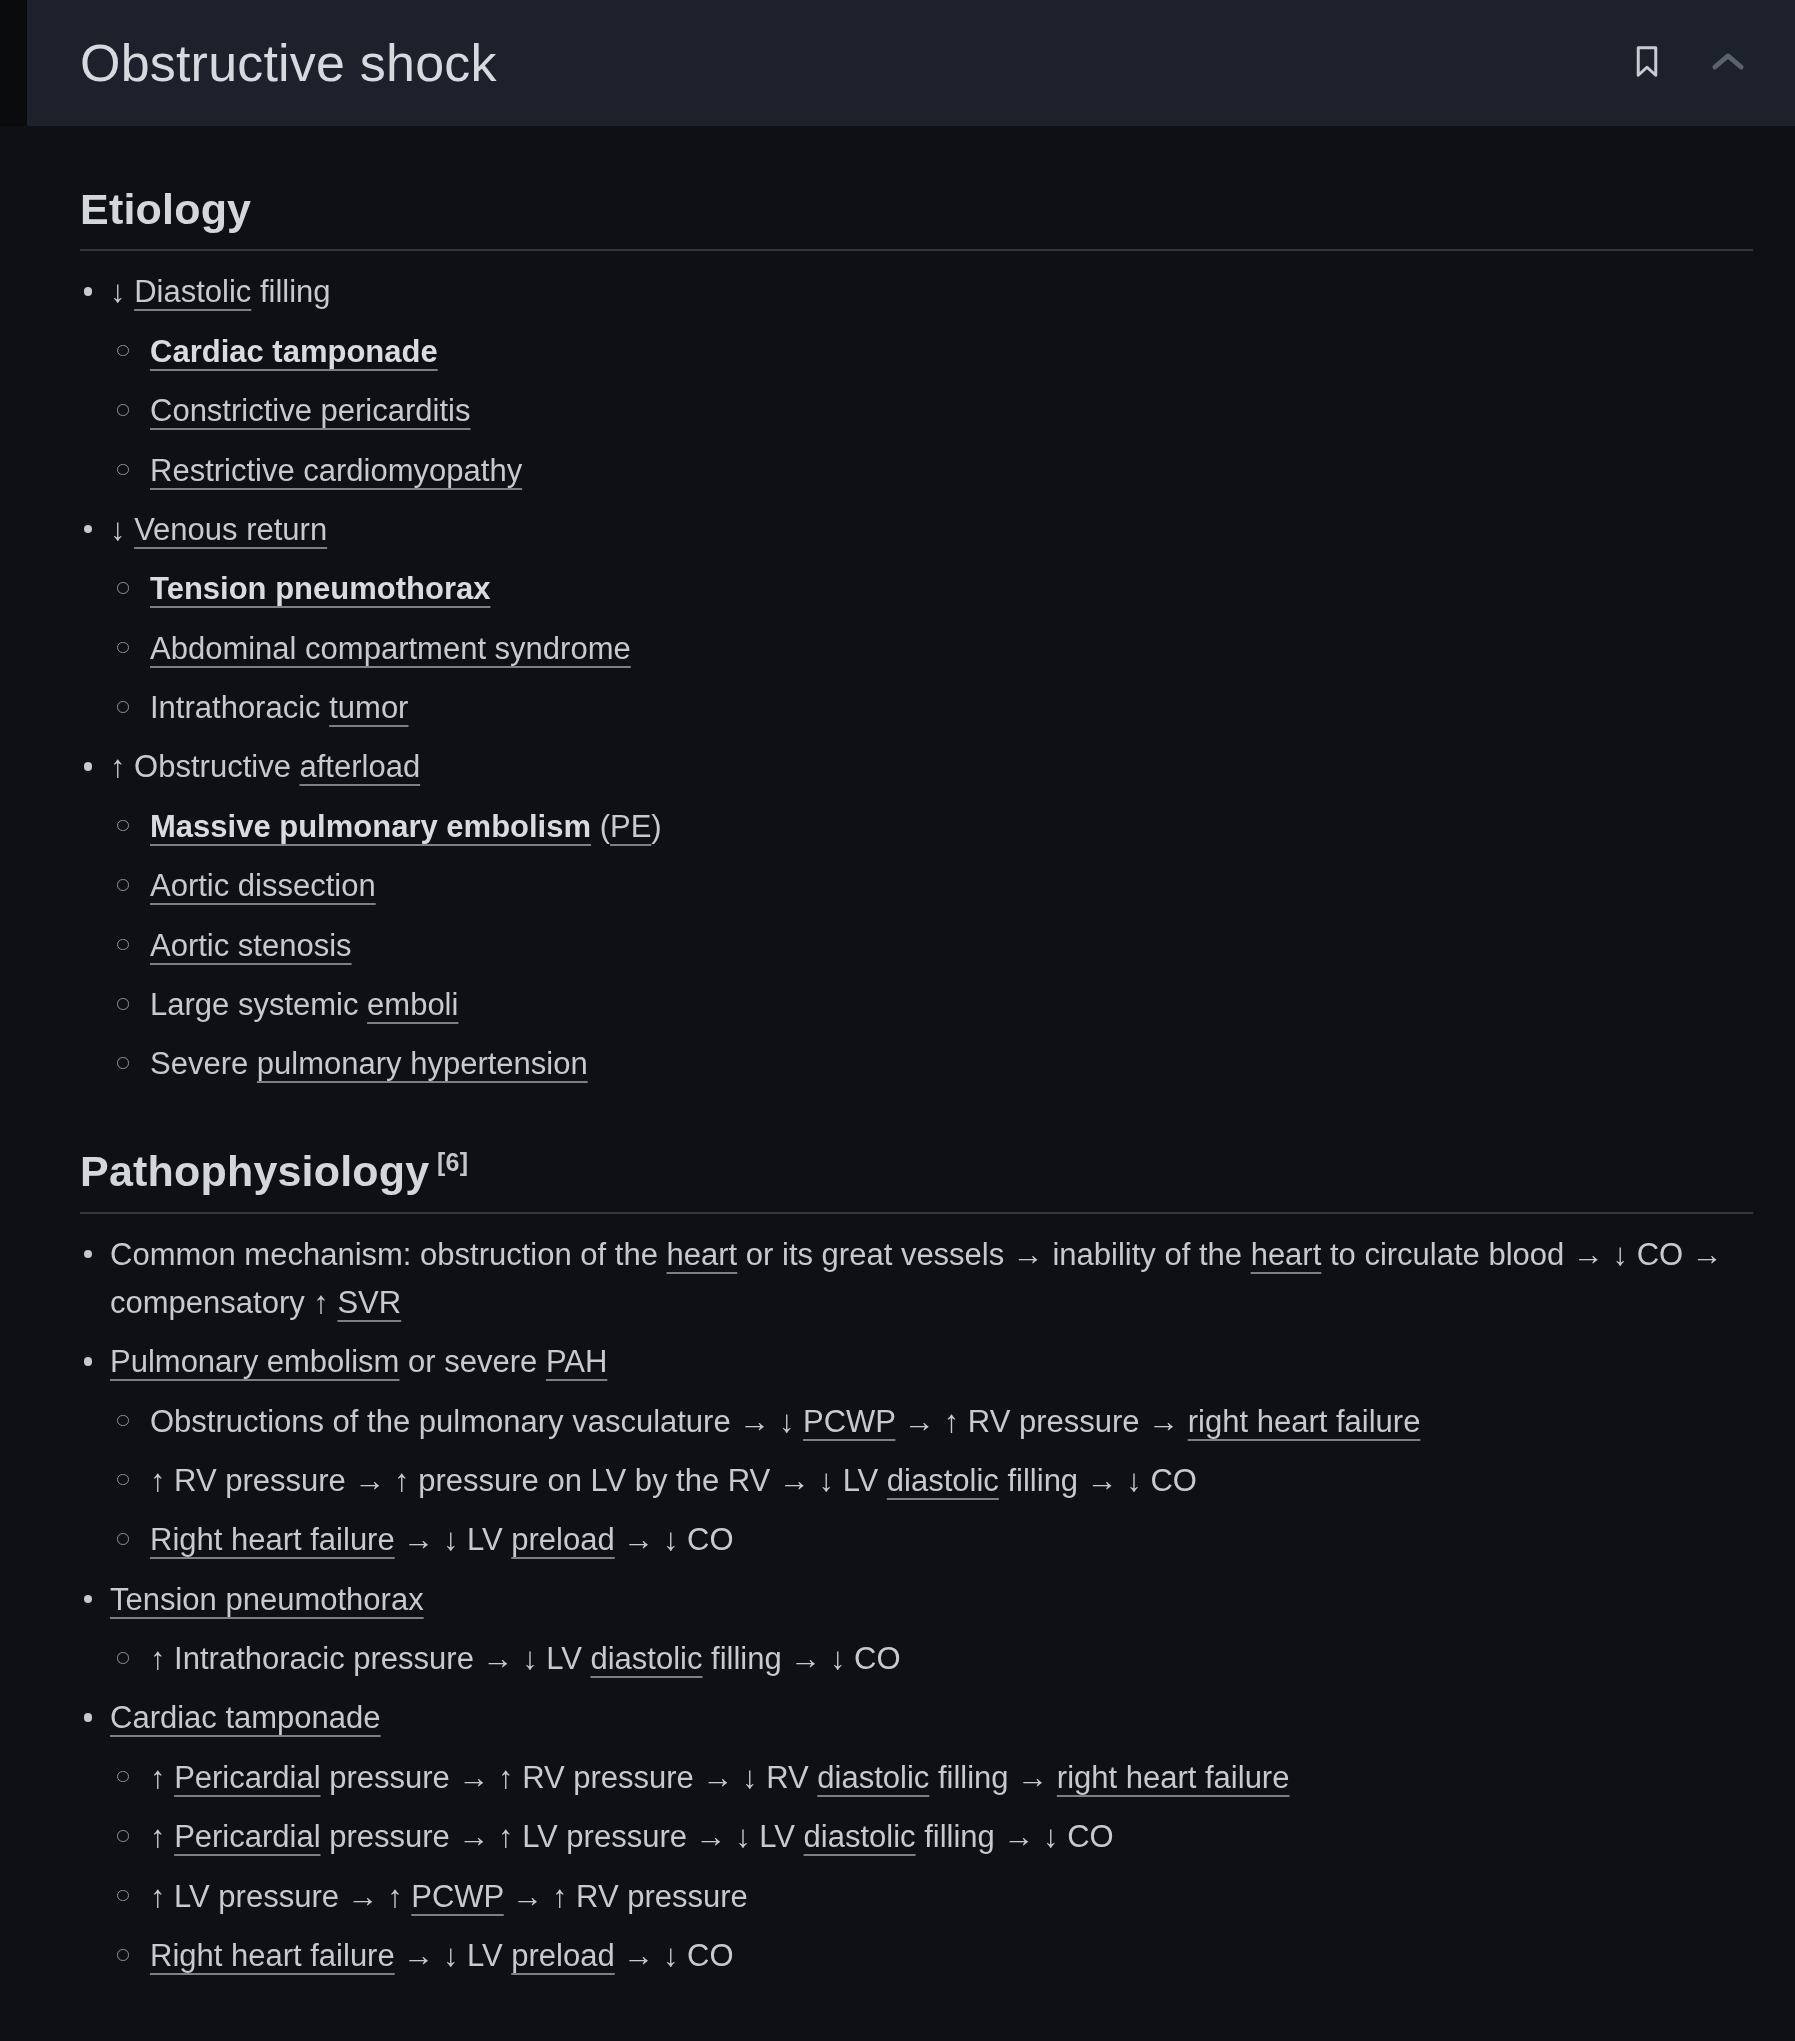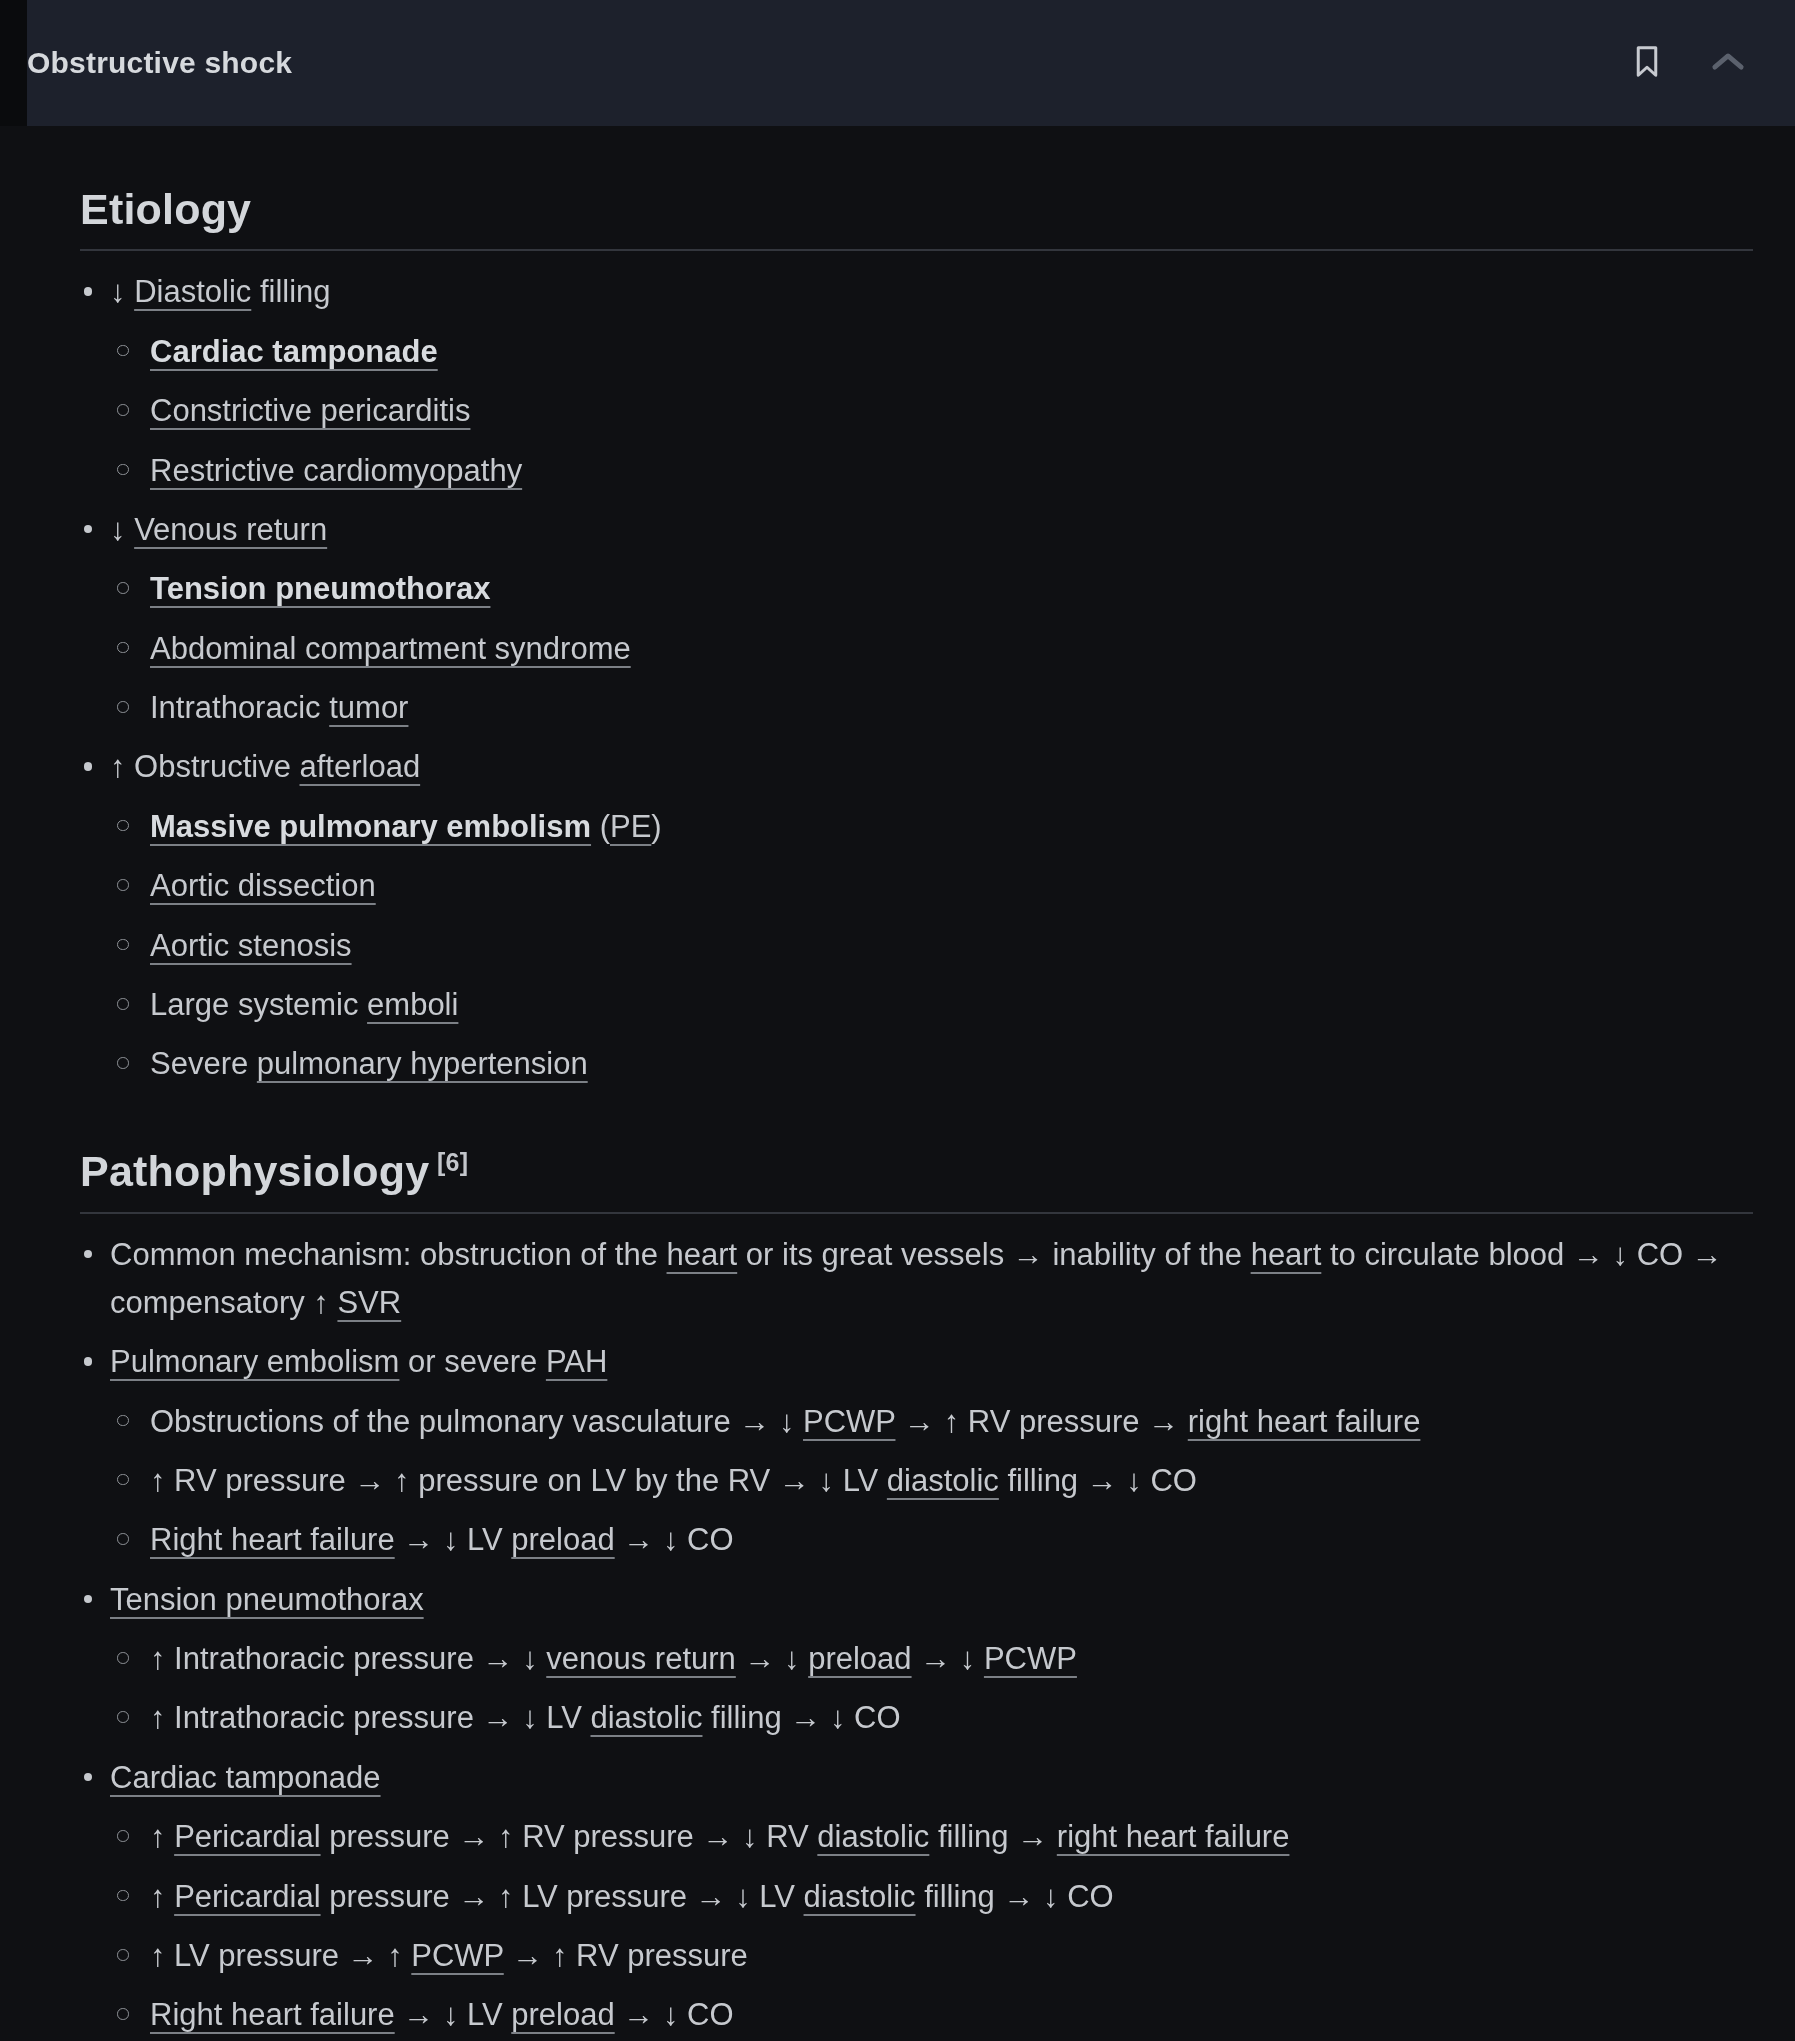--- a/index.html
+++ b/index.html
@@ -13,21 +13,22 @@
   
   .edge-strip{position:absolute;left:0;top:0;width:27px;height:126px;background:#0a0b0d;}
 
   
   .hdr{
     position:relative;margin-left:27px;height:126px;
     background:#1d212c;
     display:flex;align-items:center;
   }
   .hdr .title{
-    font-size:30px;font-weight:700;color:#d6d9dd;letter-spacing:0.2px;
+    padding-left:53px;
+    font-size:52px;font-weight:400;color:#d6d9dd;letter-spacing:0.2px;
   }
   .hbtn{
     position:absolute;top:0;height:126px;width:57px;
     display:flex;align-items:center;justify-content:center;
     background:transparent;border:none;cursor:pointer;padding:0;
   }
   .hbtn.bookmark{right:121px;}
   .hbtn.collapse{right:40px;}
 
   
@@ -113,21 +114,20 @@
     <section class="section">
       <h2><span>Pathophysiology</span><sup class="ref">[6]</sup></h2>
       <div class="rule"></div>
       <div class="list">
         <div class="li l1"><span>Common mechanism: obstruction of the </span><span class="lnk">heart</span><span> or its great vessels → inability of the </span><span class="lnk">heart</span><span> to circulate blood → ↓ CO → compensatory ↑ </span><span class="lnk">SVR</span></div>
         <div class="li l1"><span class="lnk">Pulmonary embolism</span><span> or severe </span><span class="lnk">PAH</span></div>
         <div class="li l2"><span>Obstructions of the pulmonary vasculature → ↓ </span><span class="lnk">PCWP</span><span> → ↑ RV pressure → </span><span class="lnk">right heart failure</span></div>
         <div class="li l2"><span>↑ RV pressure → ↑ pressure on LV by the RV → ↓ LV </span><span class="lnk">diastolic</span><span> filling → ↓ CO</span></div>
         <div class="li l2"><span class="lnk">Right heart failure</span><span> → ↓ LV </span><span class="lnk">preload</span><span> → ↓ CO</span></div>
         <div class="li l1"><span class="lnk">Tension pneumothorax</span></div>
-        <div class="li l2"><span>↑ Intrathoracic pressure → ↓ </span><span class="lnk">venous return</span><span> → ↓ </span><span class="lnk">preload</span><span> → ↓ </span><span class="lnk">PCWP</span></div>
         <div class="li l2"><span>↑ Intrathoracic pressure → ↓ LV </span><span class="lnk">diastolic</span><span> filling → ↓ CO</span></div>
         <div class="li l1"><span class="lnk">Cardiac tamponade</span></div>
         <div class="li l2"><span>↑ </span><span class="lnk">Pericardial</span><span> pressure → ↑ RV pressure → ↓ RV </span><span class="lnk">diastolic</span><span> filling → </span><span class="lnk">right heart failure</span></div>
         <div class="li l2"><span>↑ </span><span class="lnk">Pericardial</span><span> pressure → ↑ LV pressure → ↓ LV </span><span class="lnk">diastolic</span><span> filling → ↓ CO</span></div>
         <div class="li l2"><span>↑ LV pressure → ↑ </span><span class="lnk">PCWP</span><span> → ↑ RV pressure</span></div>
         <div class="li l2"><span class="lnk">Right heart failure</span><span> → ↓ LV </span><span class="lnk">preload</span><span> → ↓ CO</span></div>
       </div>
     </section>
   </div>
 

